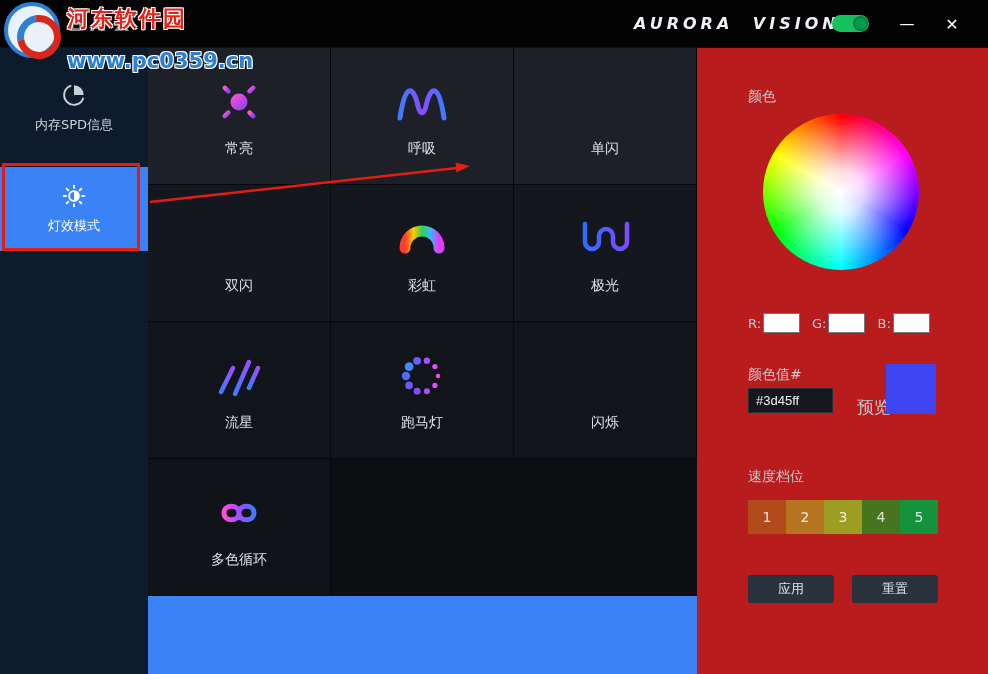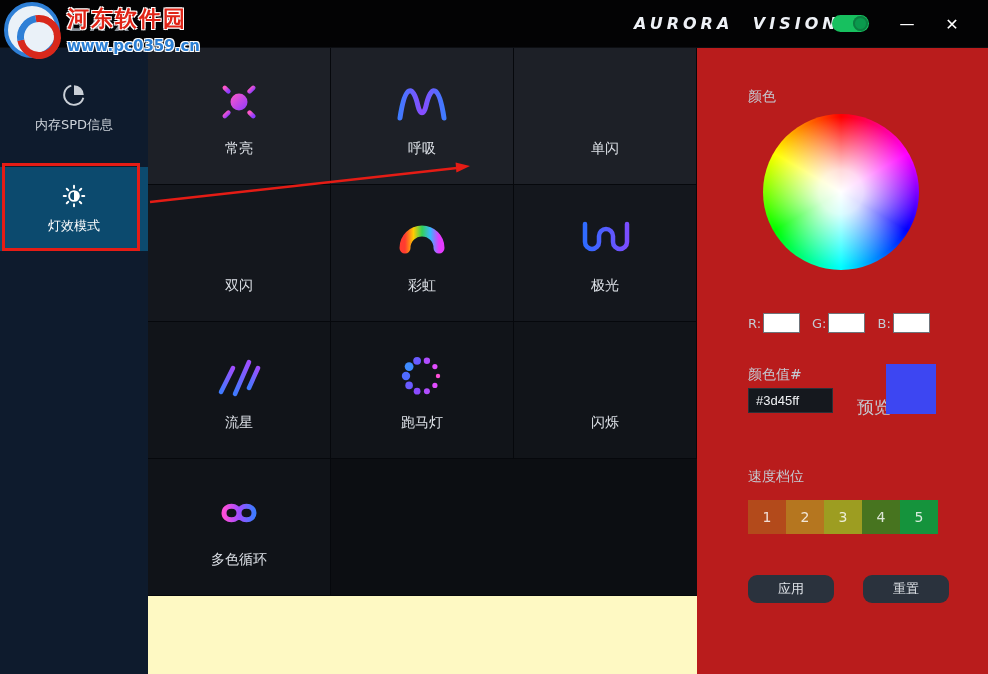--- a/index.html
+++ b/index.html
@@ -13,27 +13,27 @@
   .brand { position:absolute; left:634px; top:14px; font-size:16px; font-style:italic; font-weight:700; letter-spacing:4px; word-spacing:10px; color:#eef1f6; }
   .toggle { position:absolute; left:832px; top:15px; width:37px; height:17px; border-radius:9px; cursor:pointer; }
   .toggle .knob { position:absolute; right:1px; top:1px; width:15px; height:15px; border-radius:50%; background:#0a9a4d; box-shadow:inset 0 0 0 2px #0c7f41; }
   .win-btn { position:absolute; top:11px; width:26px; height:26px; color:#fff; font-size:15px; display:flex; align-items:center; justify-content:center; cursor:pointer; }
   .win-btn.min { left:894px; }
   .win-btn.close { left:939px; font-size:16px; }
 
   
   .sidebar { position:absolute; left:0; top:48px; width:148px; height:626px; background:#0e1b2d; }
   .side-item { position:absolute; left:0; width:148px; display:flex; flex-direction:column; align-items:center; justify-content:center; gap:8px; cursor:pointer; }
-  .side-item.active { background:#0c4a6e; }
+  .side-item.active { background:#3b82f6; }
   .side-icon { width:26px; height:26px; display:block; }
   .side-label { font-size:13px; color:#cdd3da; }
   .side-item.active .side-label { color:#fff; }
 
   
-  .main { position:absolute; left:148px; top:48px; width:549px; height:626px; background:#fef9c3; }
+  .main { position:absolute; left:148px; top:48px; width:549px; height:626px; background:#3b82f6; }
   .grid { position:absolute; left:0; top:0; width:549px; height:548px; display:grid;
     grid-template-columns:repeat(3,1fr); grid-template-rows:repeat(4,137px); }
   .tile { border-right:1px solid #06080c; border-bottom:1px solid #06080c;
     display:flex; flex-direction:column; align-items:center; justify-content:center; cursor:pointer; }
   .tile:nth-child(-n+3) { background:#1d2027; }
   .tile:nth-child(n+4):nth-child(-n+6) { background:#14171d; }
   .tile:nth-child(n+7):nth-child(-n+9) { background:#111419; }
   .tile:nth-child(10) { background:#101318; }
   .filler { background:#0c0e12; border-bottom:1px solid #06080c; }
   .tile-icon { width:56px; height:56px; display:block; }
@@ -52,34 +52,34 @@
   .rgb-label + .rgb-label, .rgb-input + .rgb-label { margin-left:12px; }
   .rgb-input { width:37px; height:20px; background:#fff; border:1px solid #6f747a; font-size:12px; padding:1px 3px; color:#111; }
   .hex-label { left:51px; top:318px; }
   .hex-input { position:absolute; left:51px; top:340px; width:85px; height:25px; background:#15181e; border:1px solid #2b3038; color:#f0f2f5; font-size:13px; padding:2px 7px; }
   .preview-label { position:absolute; left:160px; top:348px; font-size:17px; color:#c4cad2; }
   .preview-swatch { position:absolute; left:189px; top:316px; width:50px; height:50px; }
   .speed-label { left:51px; top:420px; }
   .speed-row { position:absolute; left:51px; top:452px; display:flex; }
   .speed-btn { width:38px; height:34px; display:flex; align-items:center; justify-content:center;
     font-size:14px; color:rgba(255,255,255,0.82); cursor:pointer; }
-  .btn { position:absolute; top:527px; width:86px; height:28px; background:#2a323d; border-radius:9px;
+  .btn { position:absolute; top:527px; width:86px; height:28px; background:#2a323d; border-radius:3px;
     display:flex; align-items:center; justify-content:center; font-size:13px; color:#dfe3e8; cursor:pointer; }
   .btn.apply { left:51px; }
-  .btn.reset { left:166px; }
+  .btn.reset { left:155px; }
 
   
   .watermark { position:absolute; left:4px; top:2px; display:flex; align-items:flex-start; z-index:40; pointer-events:none; }
   .wm-logo { width:56px; height:56px; border-radius:50%; border:4px solid #2e7fd6; background:#eaf1f8; position:relative; }
   .wm-logo::before { content:""; position:absolute; left:9px; top:9px; width:30px; height:30px; border-radius:50%;
     border:7px solid #d8281b; border-left-color:#2e7fd6; transform:rotate(35deg); }
   .wm-text { margin-left:7px; padding-top:2px; }
   .wm-name { font-size:22px; font-weight:700; color:#e02417; letter-spacing:2px;
     text-shadow:-1px -1px 0 #fff,1px -1px 0 #fff,-1px 1px 0 #fff,1px 1px 0 #fff; }
-  .wm-url { margin-top:3px; font-size:15px; font-weight:700; color:#2b7fd4;
+  .wm-url { margin-top:15px; font-size:21px; font-weight:700; color:#2b7fd4;
     text-shadow:-1px -1px 0 #fff,1px -1px 0 #fff,-1px 1px 0 #fff,1px 1px 0 #fff; }
 
   
   .anno-rect { position:absolute; left:2px; top:163px; width:138px; height:88px; border:3px solid #e51c15; z-index:50; pointer-events:none; }
   .anno-arrow { position:absolute; left:0; top:0; z-index:50; pointer-events:none; }
 </style>
 </head>
 <body>
 
 <div id="app">

